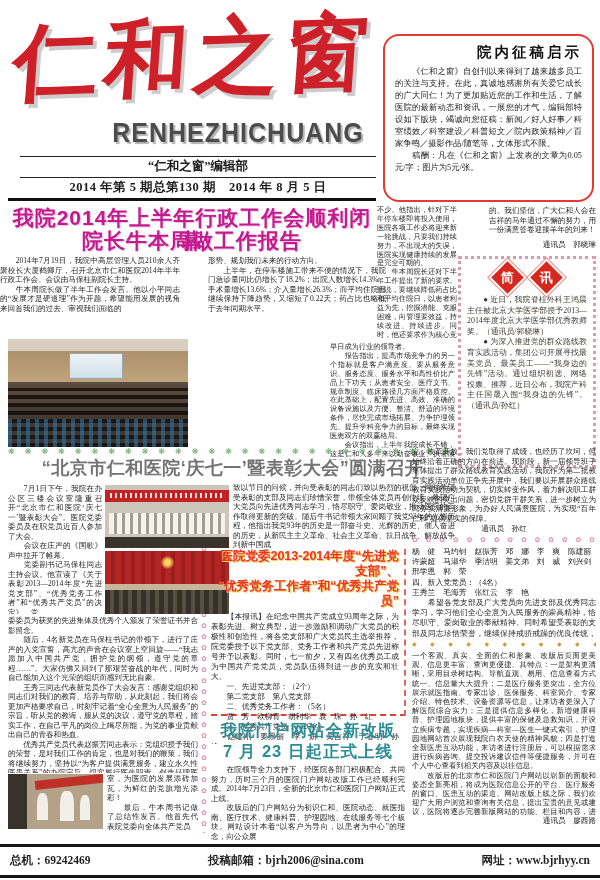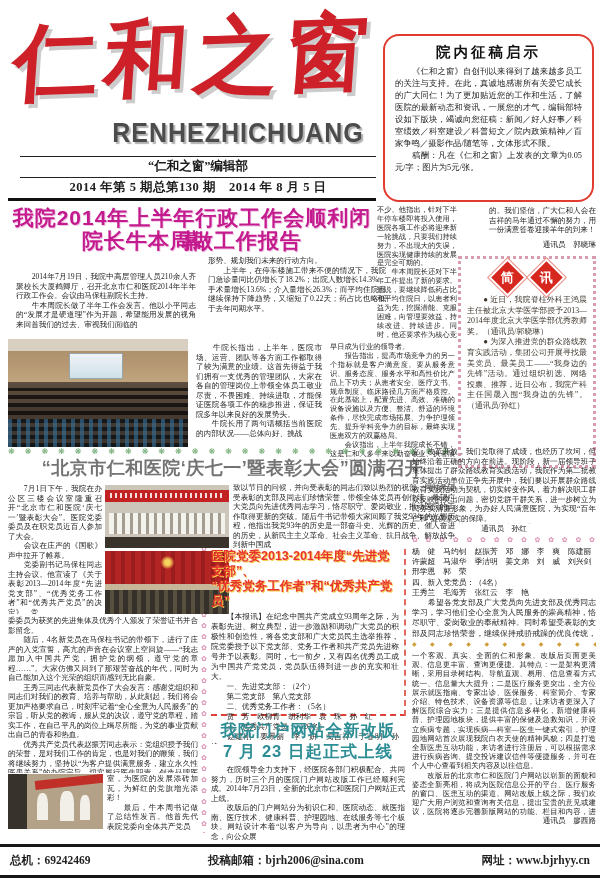--- a/index.html
+++ b/index.html
@@ -14,21 +14,21 @@
       font-weight:900;font-size:84px;line-height:116px;color:#cd2028;letter-spacing:6px;
       transform:skewX(-6deg) rotate(-2deg);text-shadow:4px 4px 0 rgba(110,110,110,.35);}
   .mast-pinyin{left:96px;top:118px;width:284px;text-align:center;
       font-family:"Liberation Sans",sans-serif;font-weight:bold;font-size:25px;color:#4c4c4c;
       letter-spacing:1px;text-shadow:2px 2px 1px rgba(0,0,0,.3);transform:scaleY(1.12);}
   .editor-line{left:20px;top:158px;width:356px;text-align:center;font-weight:bold;font-size:12.5px;}
   .issue-line{left:20px;top:179px;width:356px;text-align:center;font-weight:bold;font-size:12.5px;letter-spacing:.5px;}
   
   .notice{left:383px;top:34px;width:211px;height:168px;border:2px solid #e23b30;border-radius:16px;
       padding:7px 10px 4px 10px;background:#fff;}
-  .notice-title{text-align:center;font-weight:bold;font-size:14.5px;letter-spacing:3px;color:#111;}
+  .notice-title{text-align:right;font-weight:bold;font-size:14.5px;letter-spacing:3px;color:#111;}
   .notice-body{margin-top:4px;font-size:8.3px;line-height:12px;text-align:justify;white-space:pre-line;color:#222;}
   
   .hl1{left:8px;top:206px;width:368px;text-align:center;font-family:"Liberation Sans",sans-serif;
       font-weight:bold;font-size:21px;line-height:23px;color:#c31a8e;letter-spacing:1px;
       text-shadow:1px 1px 0 rgba(195,26,142,.25);}
   .hl2{left:8px;top:456px;width:449px;text-align:center;font-family:"Liberation Sans",sans-serif;
       font-weight:bold;font-size:18px;color:#737373;letter-spacing:.5px;}
   .hl3{left:211px;top:720px;width:194px;text-align:center;font-family:"Liberation Sans",sans-serif;
       font-weight:bold;font-size:16.5px;line-height:21px;color:#2d8d95;letter-spacing:1px;}
   
@@ -42,21 +42,21 @@
   
   .sepline{white-space:nowrap;overflow:hidden;}
   .sep-green{left:8px;top:446px;width:449px;height:11px;color:#6aa66c;font-size:8px;letter-spacing:4px;line-height:11px;}
   .sep-pink{left:412px;top:535px;width:184px;height:10px;color:#dc8fb2;font-size:7px;letter-spacing:3px;line-height:10px;}
   .sep-gold{left:412px;top:640px;width:184px;height:9px;color:#cf9d36;font-size:6px;letter-spacing:6px;line-height:9px;}
   .strip-pink{left:198px;top:545px;width:11px;height:288px;writing-mode:vertical-rl;
       color:#dc8fb2;font-size:7px;letter-spacing:3px;line-height:11px;overflow:hidden;}
   
   .comm{left:211px;top:549px;width:195px;height:167px;border-right:2px dashed #e0685f;
       border-bottom:2px dashed #df4038;padding-right:5px;}
-  .comm-title{text-align:left;font-family:"Liberation Sans",sans-serif;font-weight:bold;
+  .comm-title{text-align:right;font-family:"Liberation Sans",sans-serif;font-weight:bold;
       font-size:12.5px;line-height:15px;color:#e8352c;text-shadow:1px 1px 0 #f7cf4f;}
   .comm-body{margin-top:3px;font-size:7.7px;line-height:10px;text-align:justify;white-space:pre-line;overflow:hidden;height:132px;}
   
   .photo{overflow:hidden;background:#b9a98d;}
   .ph1{left:8px;top:339px;width:180px;height:108px;
       background:linear-gradient(180deg,#d8cfc0 0%,#d8cfc0 11%,#ad906c 11%,#c0a47d 40%,#5d4e40 40%,#433931 62%,#2f2823 62%,#262019 100%);}
   .ph1-screen{left:34%;top:13%;width:30%;height:24%;background:linear-gradient(#eef3f6,#cfe0ea);border:1px solid #97a5ad;}
   .ph1-rows{left:0;bottom:0;width:100%;height:55%;
       background:repeating-linear-gradient(0deg,rgba(20,16,14,.85) 0 4px,rgba(95,76,60,.5) 4px 8px);}
   .ph1-chairs{left:0;bottom:0;width:100%;height:26%;
@@ -98,28 +98,26 @@
 
   <div class="abs notice">
     <div class="notice-title">院内征稿启示</div>
     <div class="notice-body">　　《仁和之窗》自创刊以来得到了越来越多员工的关注与支持。在此，真诚地感谢所有关爱它成长的广大同仁！为了更加贴近您的工作和生活，了解医院的最新动态和资讯，一展您的才气，编辑部特设如下版块，竭诚向您征稿：新闻／好人好事／科室绩效／科室建设／科普短文／院内政策精神／百家争鸣／摄影作品/随笔等，文体形式不限。
 　　稿酬：凡在《仁和之窗》上发表的文章为0.05元/字；图片为5元/张。</div>
   </div>
 
   <div class="abs hl1">我院2014年上半年行政工作会顺利闭幕</div>
   <div class="abs hl1" style="top:229px;">院长牛本周做工作报告</div>
 
-  <div class="abs txt" style="left:16px;top:256px;width:180px;height:81px;margin-top:16px;">　　2014年7月19日，我院中高层管理人员210余人齐聚校长大厦鹤卿厅，召开北京市仁和医院2014年半年行政工作会。会议由马保柱副院长主持。
+  <div class="abs txt" style="left:0;top:256px;width:180px;height:81px;">　　2014年7月19日，我院中高层管理人员210余人齐聚校长大厦鹤卿厅，召开北京市仁和医院2014年半年行政工作会。会议由马保柱副院长主持。
 　　牛本周院长做了半年工作会发言。他以小平同志的“发展才是硬道理”作为开题，希望能用发展的视角来回首我们的过去、审视我们面临的</div>
   <div class="abs txt" style="left:196px;top:256px;width:178px;height:81px;margin-left:12px;">形势、规划我们未来的行动方向。
 　　上半年，在停车楼施工带来不便的情况下，我院门急诊量同比仍增长了18.2%；出院人数增长14.3%；手术量增长13.6%；介入量增长26.3%；而平均住院日继续保持下降趋势，又缩短了0.22天；药占比也略低于去年同期水平。</div>
   <div class="abs txt" style="left:377px;top:206px;width:80px;height:133px;font-size:7.2px;line-height:8.9px;">不少。他指出，针对下半年停车楼即将投入使用，医院各项工作必将迎来新一轮挑战，只要我们持续努力，不出现大的失误，医院实现健康持续的发展是完全可期的。
 　　牛本周院长还对下半年工作提出了新的要求。他说，要继续降低药占比和平均住院日，以患者利益为先，挖掘潜能、克服困难，向管理要效益，持续改进、持续进步。同时，他还要求作为核心竞争力的管理团队和各学科带头人，既要成为员工的表率，又要在技术和管理能力上不断提高，使得整个集体保持一定张力，才能更好地应对激烈的市场竞争，使仁和</div>
-  <div class="abs txt" style="left:196px;top:343px;width:126px;height:117px;">　　牛院长指出，上半年，医院市场、运营、团队等各方面工作都取得了较为满意的业绩。这首先得益于我们拥有一支优秀的管理团队，大家在各自的管理岗位上带领全体员工敬业尽责，不畏困难、持续进取，才能保证医院各项工作的稳步推进，保证我院多年以来良好的发展势头。
-　　牛院长用了两句话概括当前医院的内部状况——总体向好、挑战</div>
   <div class="abs txt" style="left:330px;top:343px;width:125px;height:117px;font-size:7.2px;line-height:8.9px;">早日成为行业的领导者。
 　　报告指出，提高市场竞争力的另一个指标就是客户满意度。要从服务意识、服务态度、服务水平和高性价比产品上下功夫；从患者安全、医疗文书、规章制度、临床路径几方面严格质控。在此基础上，配置先进、高效、准确的设备设施以及方便、整洁、舒适的环境条件，尽快完成市场拓展、力争护理领先、提升学科竞争力的目标，最终实现医患双方的双赢格局。
 　　会议指出，上半年我院成长不错，这是仁和人多年来以勤奋敬业、执著顽强的付出换来</div>
   <div class="abs txt" style="left:489px;top:206px;width:107px;height:33px;">的。我们坚信，广大仁和人会在吉祥的马年通过不懈的努力，用一份满意答卷迎接羊年的到来！</div>
   <div class="abs sig" style="left:489px;top:240px;width:107px;">通讯员　郭晓琳</div>
 
   <div class="abs photo ph1">
     <div class="abs ph1-screen"></div>
     <div class="abs ph1-rows"></div>
     <div class="abs ph1-chairs"></div>

